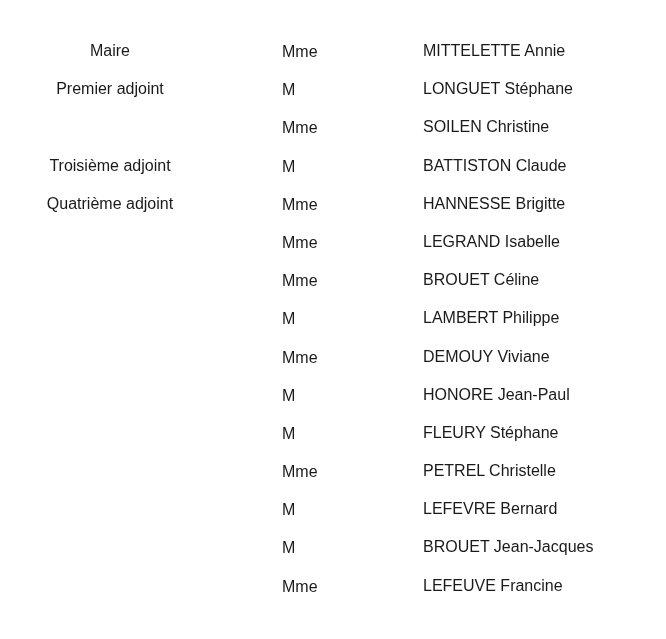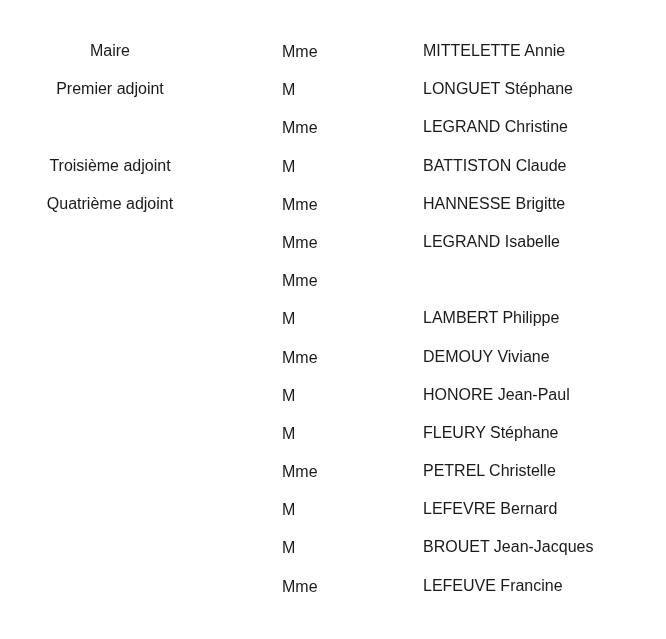--- a/index.html
+++ b/index.html
@@ -57,40 +57,41 @@
     <span class="civility">Mme</span>
     <span class="name">MITTELETTE Annie</span>
   </div>
   <div class="row">
     <span class="role">Premier adjoint</span>
     <span class="civility">M</span>
     <span class="name">LONGUET Stéphane</span>
   </div>
   <div class="row">
     <span class="civility">Mme</span>
-    <span class="name">LEGRAND Christine</span>
+    <span class="name">SOILEN Christine</span>
   </div>
   <div class="row">
     <span class="role">Troisième adjoint</span>
     <span class="civility">M</span>
     <span class="name">BATTISTON Claude</span>
   </div>
   <div class="row">
     <span class="role">Quatrième adjoint</span>
     <span class="civility">Mme</span>
     <span class="name">HANNESSE Brigitte</span>
   </div>
   <div class="row">
     <span class="role"></span>
     <span class="civility">Mme</span>
     <span class="name">LEGRAND Isabelle</span>
   </div>
   <div class="row">
     <span class="role"></span>
     <span class="civility">Mme</span>
+    <span class="name">BROUET Céline</span>
   </div>
   <div class="row">
     <span class="role"></span>
     <span class="civility">M</span>
     <span class="name">LAMBERT Philippe</span>
   </div>
   <div class="row">
     <span class="role"></span>
     <span class="civility">Mme</span>
     <span class="name">DEMOUY Viviane</span>

